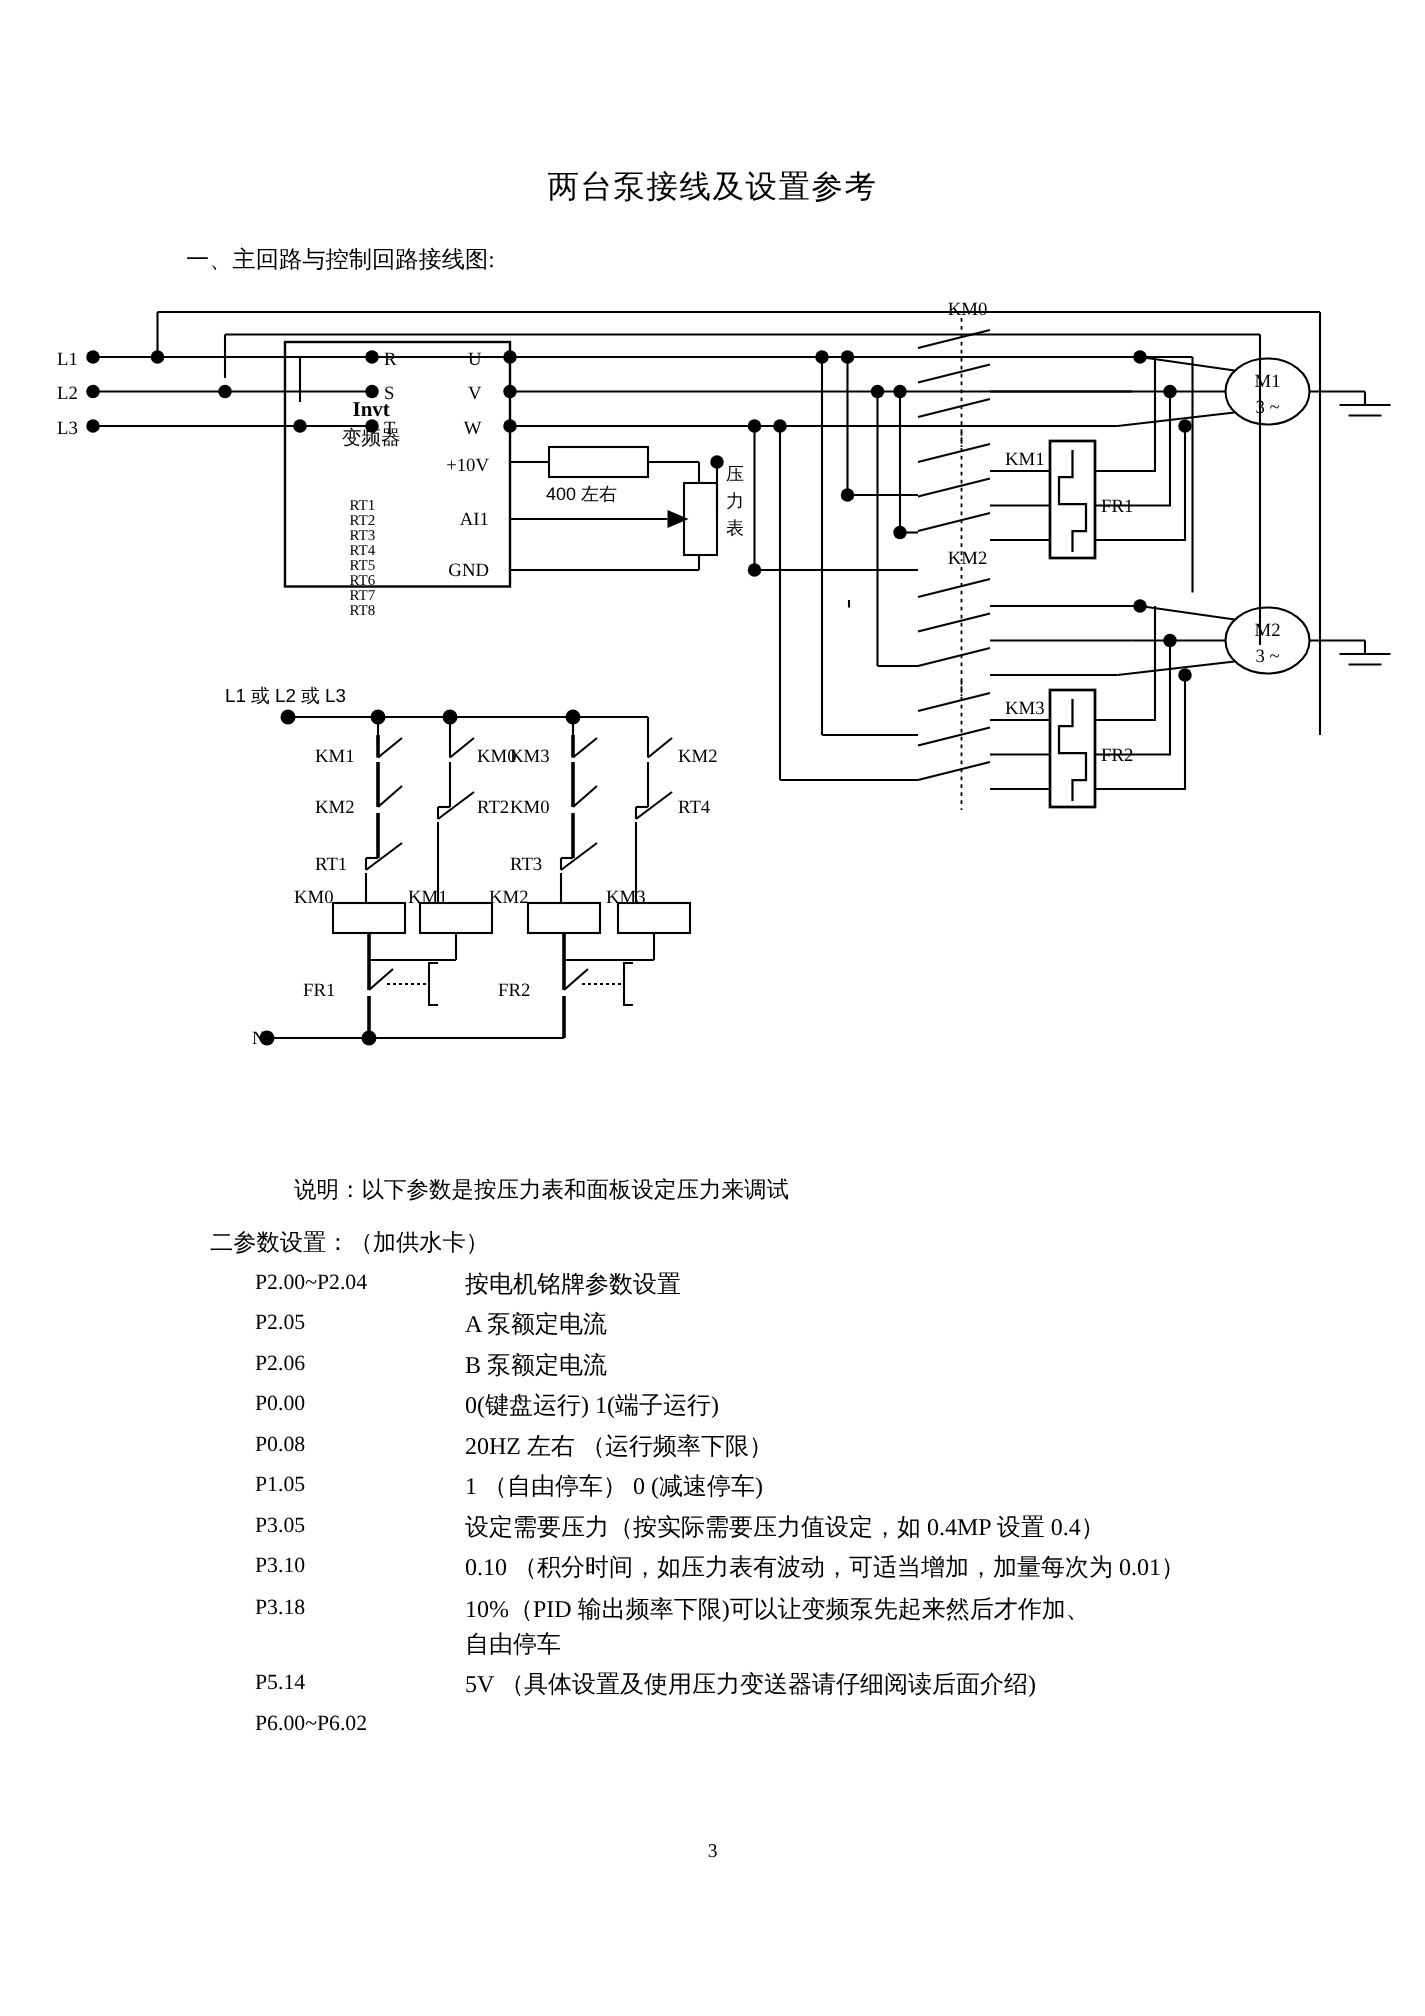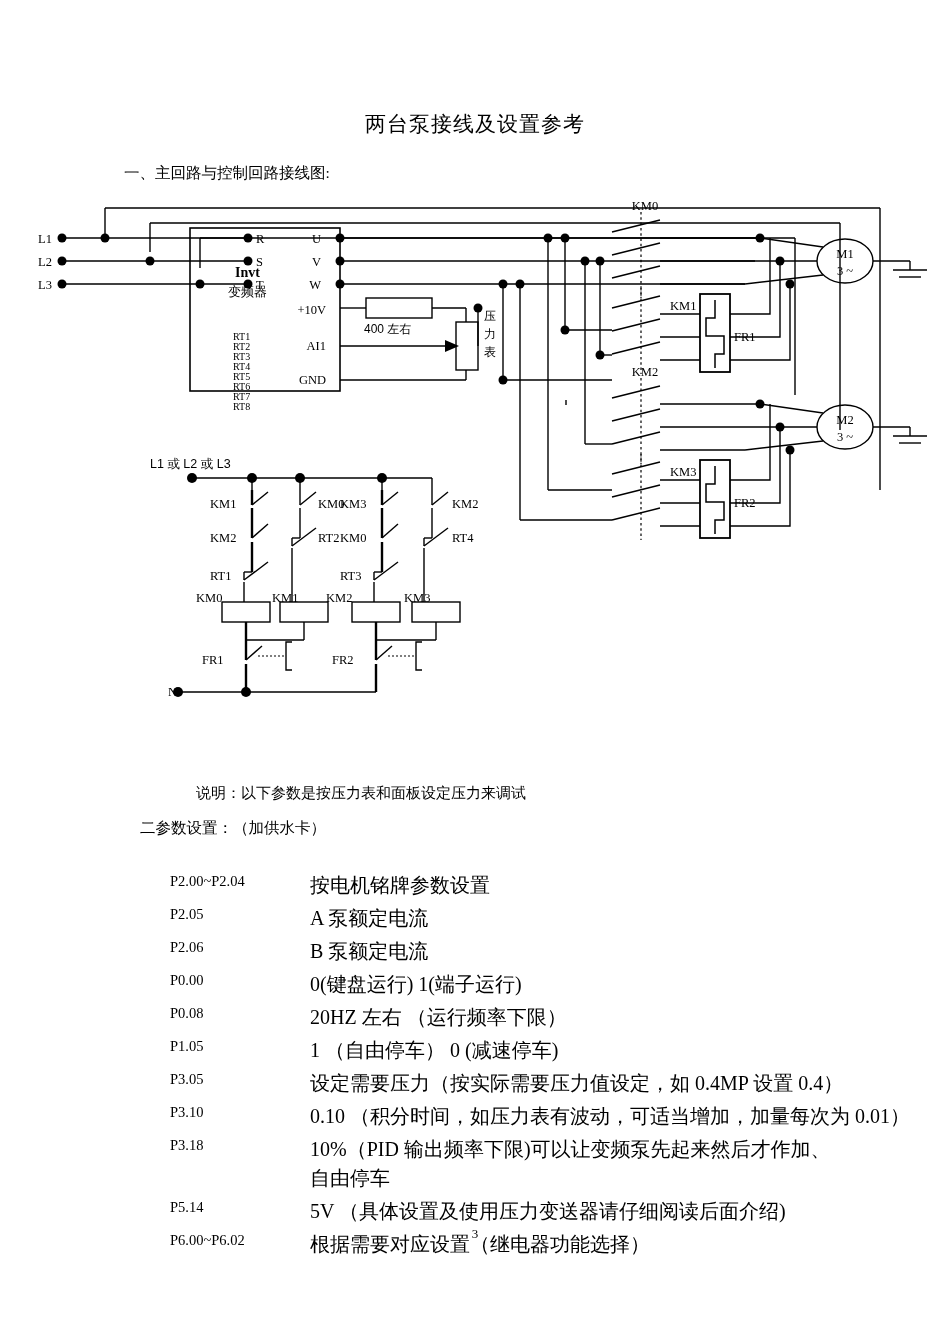--- a/index.html
+++ b/index.html
@@ -21,24 +21,24 @@
   }
 
   
   .diagram{position:absolute;left:0;top:190px;width:950px;height:570px;}
   .diagram svg{display:block;}
 
   
   .note-line{position:absolute;left:196px;top:784px;font-size:15px;font-family:Liberation Mono, monospace;}
   .sec2-head{position:absolute;left:140px;top:818px;font-size:15.5px;font-family:Liberation Serif, serif;}
 
-  .params{position:absolute;left:170px;top:871px;width:740px;}
+  .params{position:absolute;left:170px;top:845px;width:740px;}
   .prow{display:flex;align-items:flex-start;margin-bottom:3.4px;min-height:22px;}
   .pcode{width:140px;flex:0 0 140px;font-size:14.5px;line-height:1.48;}
-  .pdesc{flex:1;font-size:20px;line-height:1.48;}
+  .pdesc{flex:1;font-size:16px;line-height:1.48;}
   .pdesc .cont{display:block;}
 
   .page-num{
     position:absolute;left:0;top:1226px;width:950px;text-align:center;font-size:13px;
   }
 
   
   text{font-family:"Liberation Serif","DejaVu Serif",serif;fill:#000;}
   .lab{font-size:12.5px;}
   .lab-s{font-size:10px;}
@@ -389,18 +389,17 @@
         <span>10%（PID 输出频率下限)可以让变频泵先起来然后才作加、</span>
         <span class="cont">自由停车</span>
       </div>
     </div>
     <div class="prow">
       <div class="pcode">P5.14</div>
       <div class="pdesc">5V    （具体设置及使用压力变送器请仔细阅读后面介绍)</div>
     </div>
     <div class="prow">
       <div class="pcode">P6.00~P6.02</div>
-      <div class="pdesc">根据需要对应设置（继电器功能选择）</div>
     </div>
   </div>
 
   <div class="page-num">3</div>
 </div>
 
 </body></html>

